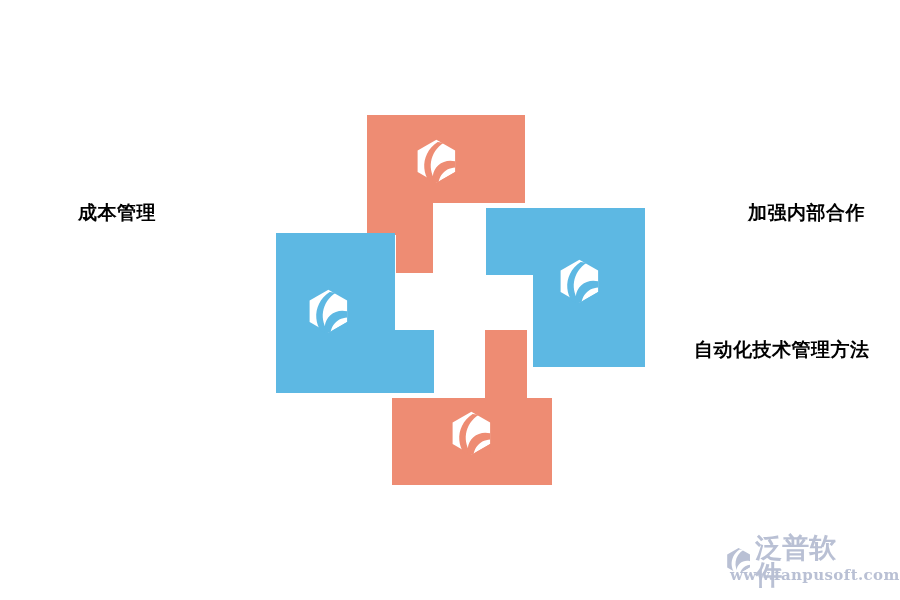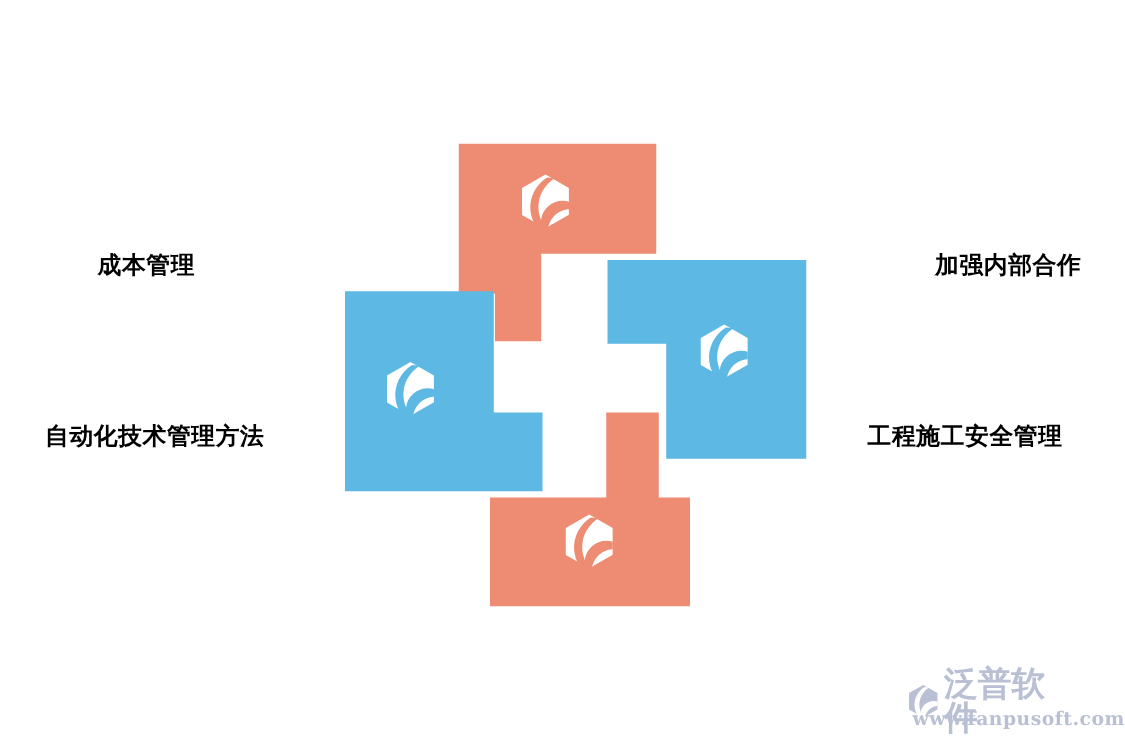--- a/index.html
+++ b/index.html
@@ -135,25 +135,24 @@
         <path d="M 26,0.8 L 47.8,13.3 L 47.8,38.3 L 26,50.8 L 4.2,38.3 L 4.2,13.3 Z" fill="#ffffff"></path>
         <path d="M 27.5,3.5 C 16.5,10.5 11.0,22.5 12.0,34.0 C 12.5,39.5 14.3,44.5 17.0,48.4 L 21.3,50.9 L 26.5,50.9 C 21.2,44.0 18.4,35.0 19.8,26.5 C 21.2,17.5 26.5,9.5 34.6,4.3 Z" fill="#5db8e3"></path>
         <path d="M 47.9,26.0 C 41.0,24.0 33.5,25.8 28.3,30.5 C 24.6,33.8 22.4,38.3 21.9,43.0 L 21.9,51.0 L 28.5,51.0 C 29.4,44.5 33.2,38.8 38.8,35.6 C 41.6,34.0 44.7,33.2 47.9,33.0 Z" fill="#5db8e3"></path>
         <path d="M 47.9,38.4 L 30.0,48.7 L 47.9,48.7 Z" fill="#5db8e3"></path>
       </g>
     </g>
   </svg>
 
   <div class="label label-tl">成本管理</div>
 
-  <div class="label label-bl">自动化技术管理方法</div>
 
   <div class="label label-tr">加强内部合作</div>
 
-  <div class="label label-br">工程施工安全管理</div>
+  <div class="label label-br">自动化技术管理方法</div>
 
   <div id="watermark">
     <div class="wm-row">
       <svg class="wm-mark" viewBox="0 0 52 52" aria-hidden="true">
         <path d="M 26,1 L 47.8,13.5 L 47.8,38.5 L 26,51 L 4.2,38.5 L 4.2,13.5 Z" fill="#b9c0d4"></path>
         <path d="M 28.0,4.0 C 17.0,11.0 11.8,23.0 12.8,34.2 C 13.3,39.6 15.1,44.6 17.8,48.5 L 22.0,51.0 L 27.0,51.0 C 21.8,44.2 19.0,35.2 20.4,26.8 C 21.8,17.8 27.0,10.0 35.0,4.8 Z" fill="#ffffff"></path>
         <path d="M 47.9,26.4 C 41.0,24.4 33.6,26.2 28.4,30.8 C 24.8,34.1 22.6,38.5 22.1,43.2 L 22.1,51.1 L 28.7,51.1 C 29.6,44.7 33.4,39.1 38.9,35.9 C 41.7,34.3 44.8,33.5 47.9,33.3 Z" fill="#ffffff"></path>
         <path d="M 47.9,38.6 L 30.3,48.9 L 47.9,48.9 Z" fill="#ffffff"></path>
       </svg>
       <span class="wm-name">泛普软件</span>

